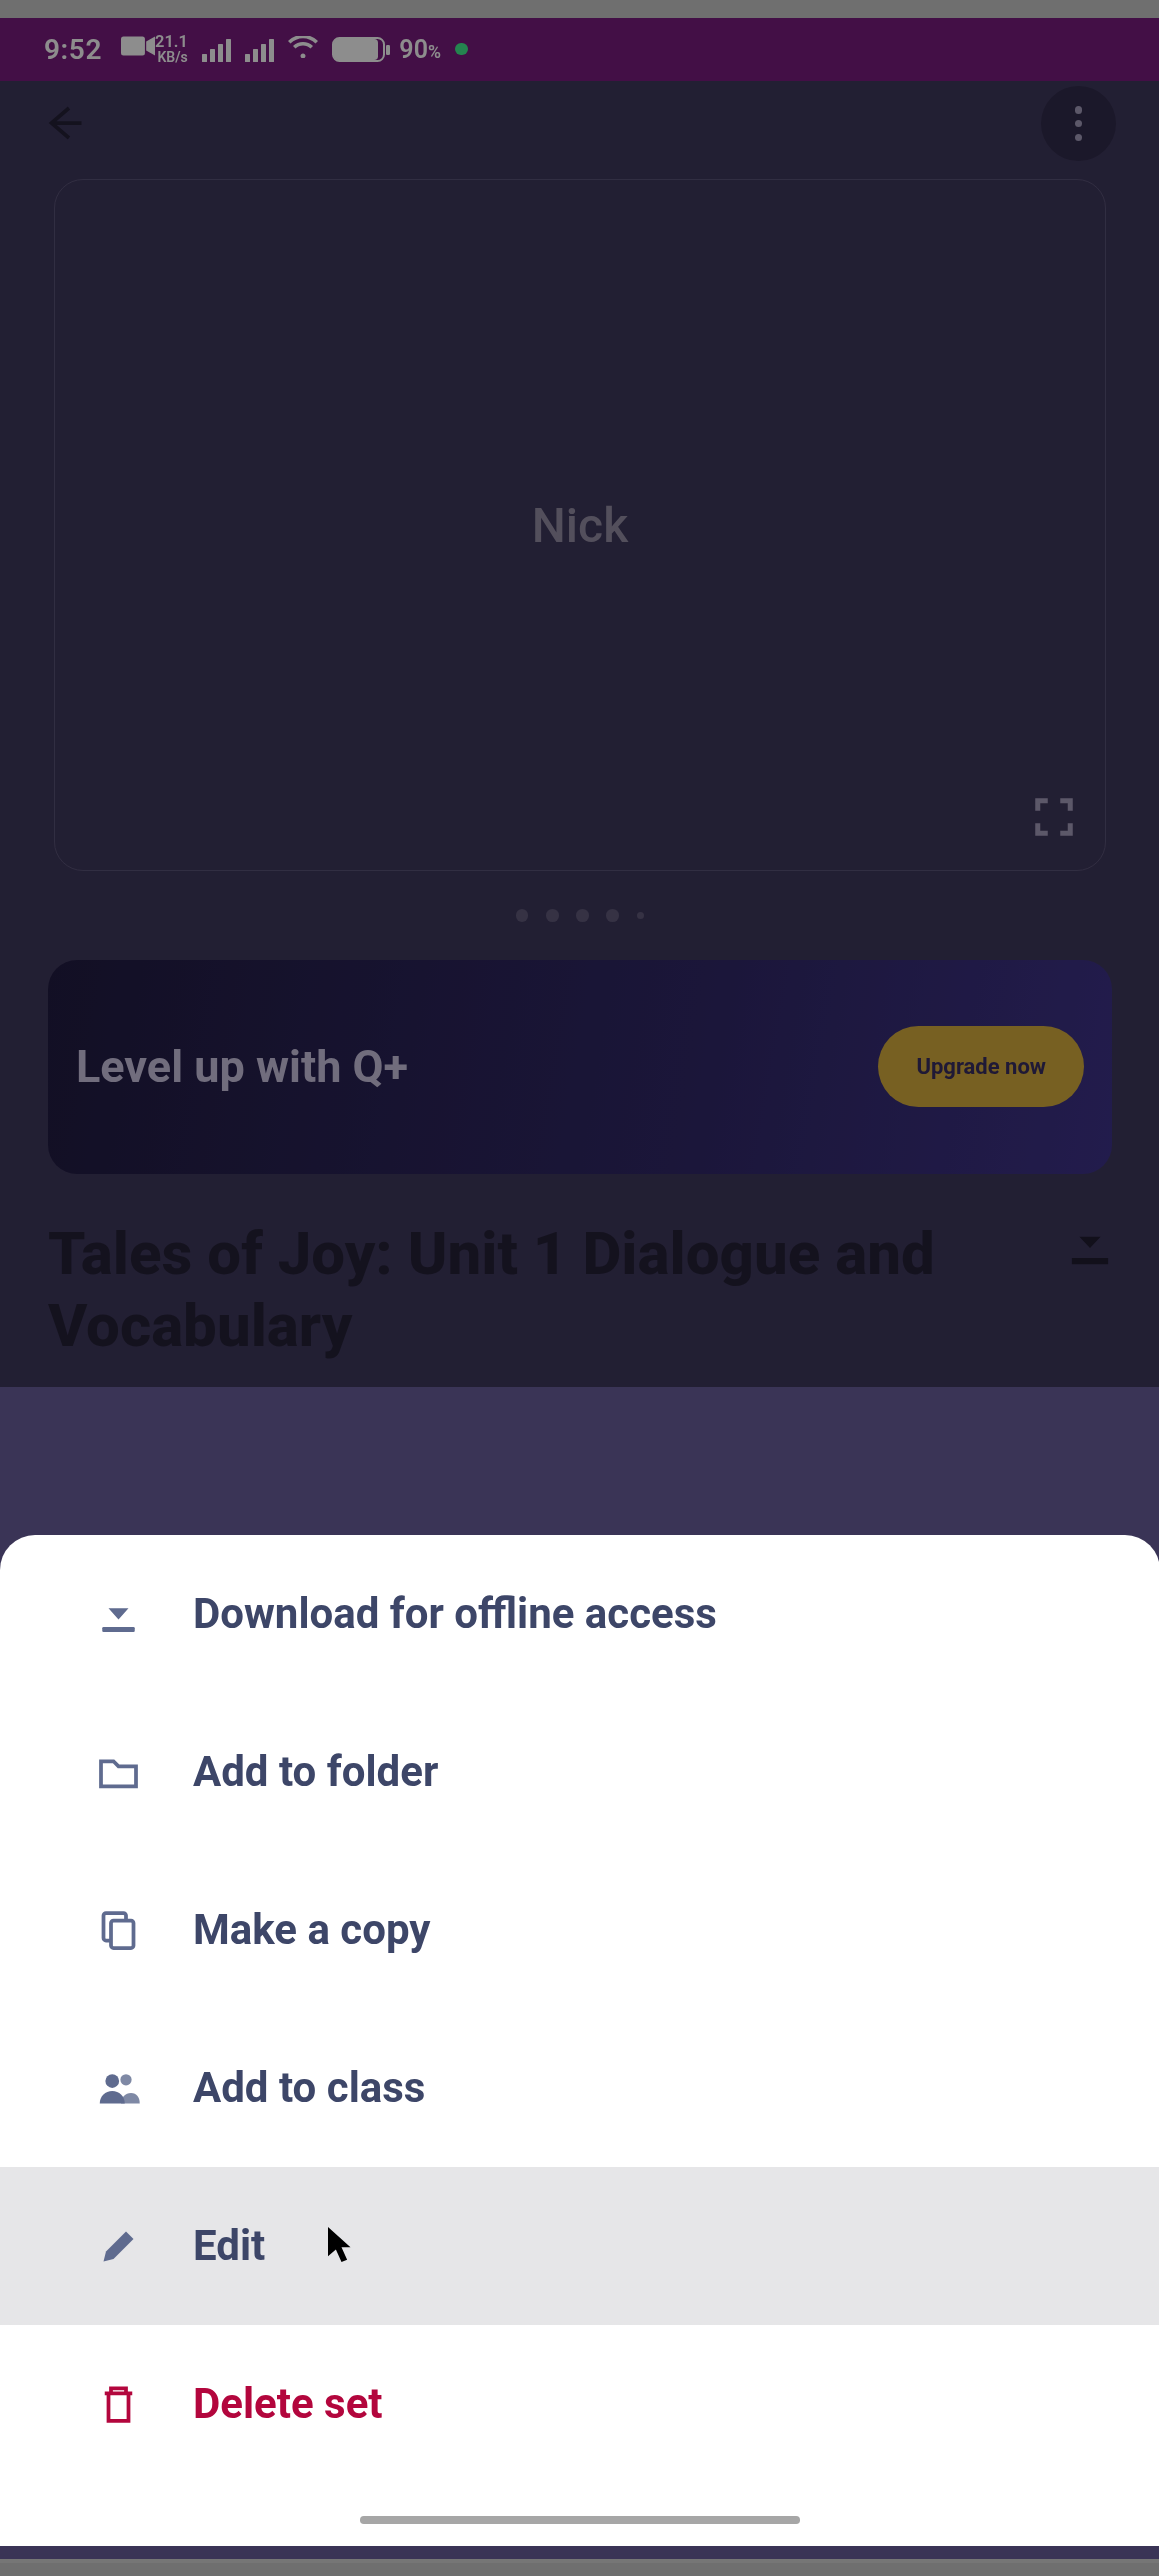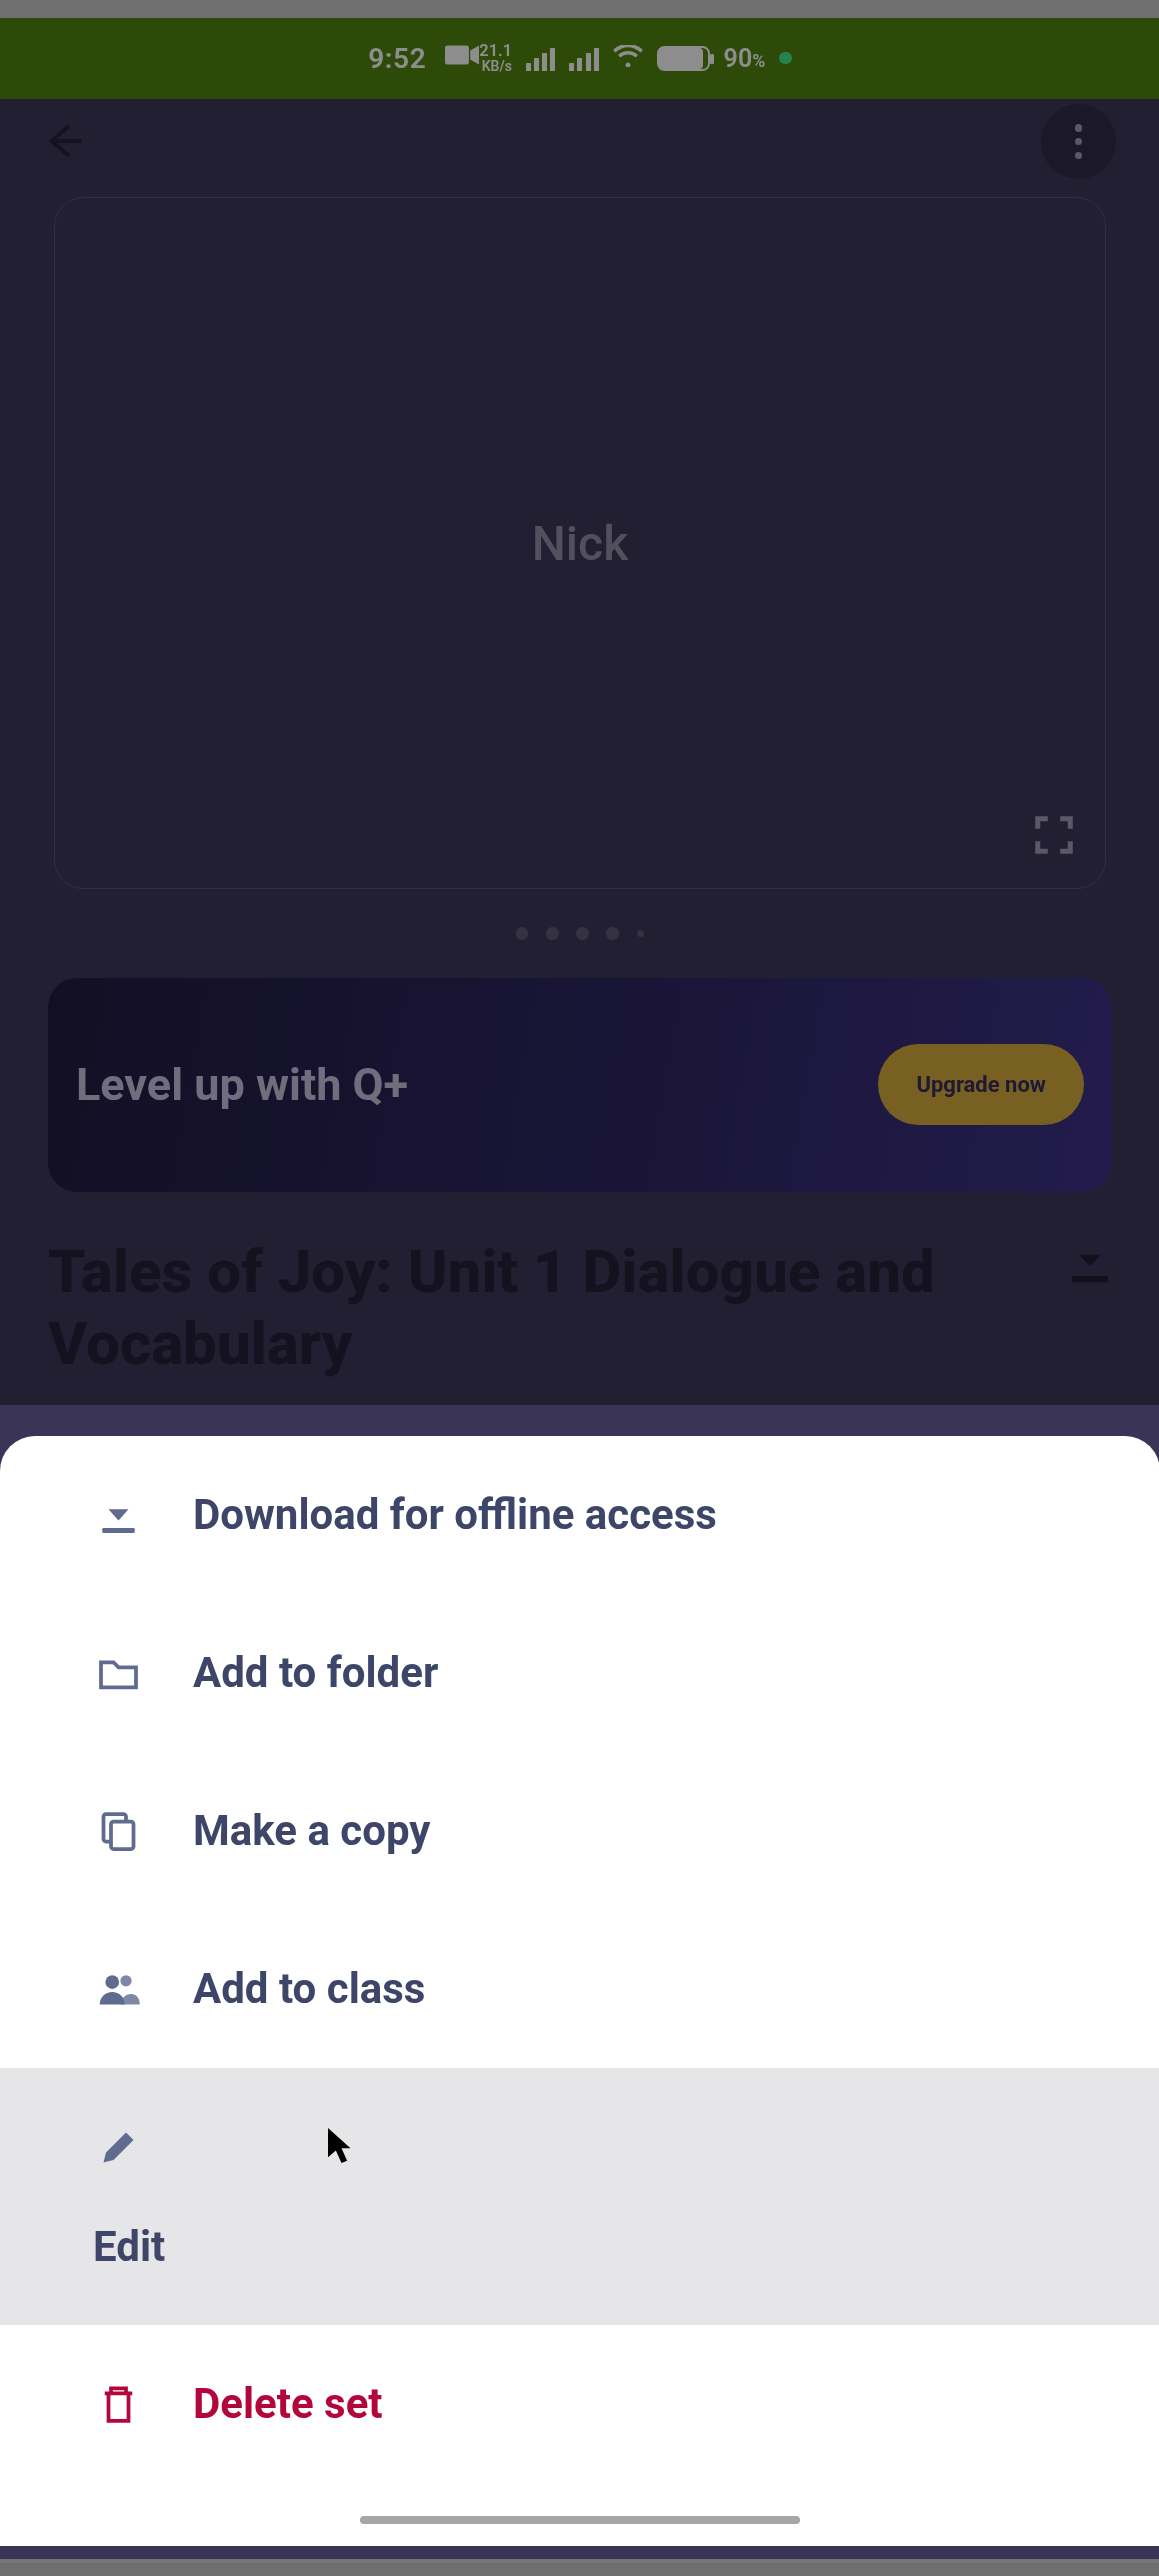--- a/index.html
+++ b/index.html
@@ -20,26 +20,26 @@
     height: 12.6px; background: #6f6f6f;
   }
   .device-frame {
     position: absolute;
     top: 17.6px; left: 0;
     width: 1160px; height: 2541px;
     background: #3a3456;
   }
   
   .statusbar {
-    height: 81px;
+    height: 63px;
     display: flex; align-items: center;
-    justify-content: center;
+    justify-content: flex-start;
     padding: 0 44px;
     color: #ececec;
-    background: #4d7c0f;
+    background: #701a75;
     font-size: 26.4px;
   }
   .statusbar .left { display: flex; align-items: center; gap: 19px; }
   .statusbar .right { display: flex; align-items: center; gap: 14px; }
   .clock { font-size: 28px; font-weight: 600; letter-spacing: 0.6px; }
   .cam-icon svg { width: 34px; height: 24px; fill: #ececec; }
   .kbs { font-size: 16.4px; line-height: 1; text-align: right; font-weight: 600; }
   .kbs .small { font-size: 14px; }
   .sigbars { display: flex; align-items: flex-end; gap: 3.1px; height: 25px; }
   .sigbars span { width: 5px; background: #ececec; border-radius: 0.6px; }
@@ -282,21 +282,21 @@
         <svg viewBox="0 0 72 72">
             <circle cx="26" cy="24" r="11"></circle>
             <circle cx="48" cy="22" r="9" opacity=".8"></circle>
             <path d="M6 60c0-12 9-20 20-20s20 8 20 20H6z"></path>
             <path d="M40 60c0-10 7-17 16-17s14 7 14 17H40z" opacity=".8"></path>
           </svg>
       </span>
       <span class="sheet-label">Add to class</span>
     </div>
 
-    <div class="sheet-item highlight" style="position:relative;flex-direction:column;">
+    <div class="sheet-item highlight" style="position:relative;">
       <span class="sheet-icon icon-muted">
         <svg viewBox="0 0 72 72">
             <path d="M12 60 L16 44 L48 12 L60 24 L28 56 Z"></path>
           </svg>
       </span>
       <span class="sheet-label">Edit</span>
       <span class="cursor" style="left:327px; top:60px;">
         <svg viewBox="0 0 24 32">
             <path d="M0 0 L0 26 L7 20 L12 31 L17 29 L12 18 L20 18 Z"></path>
           </svg>

